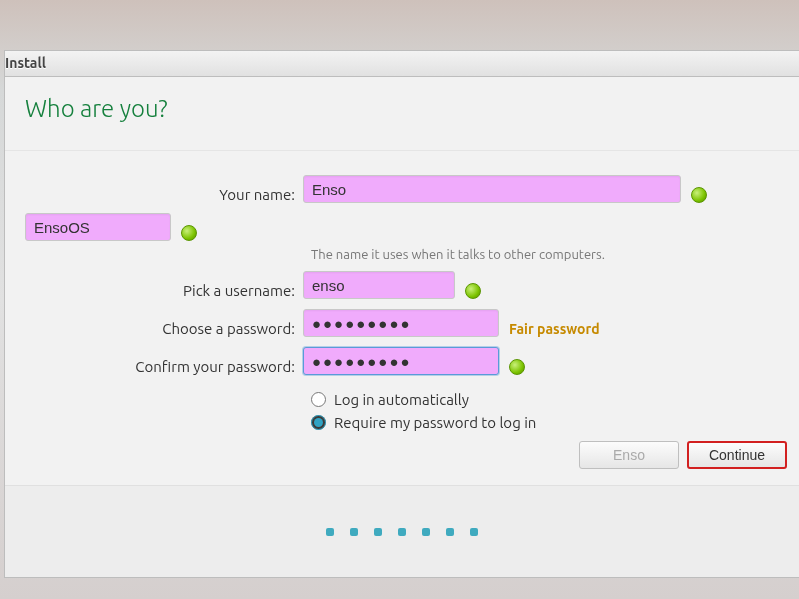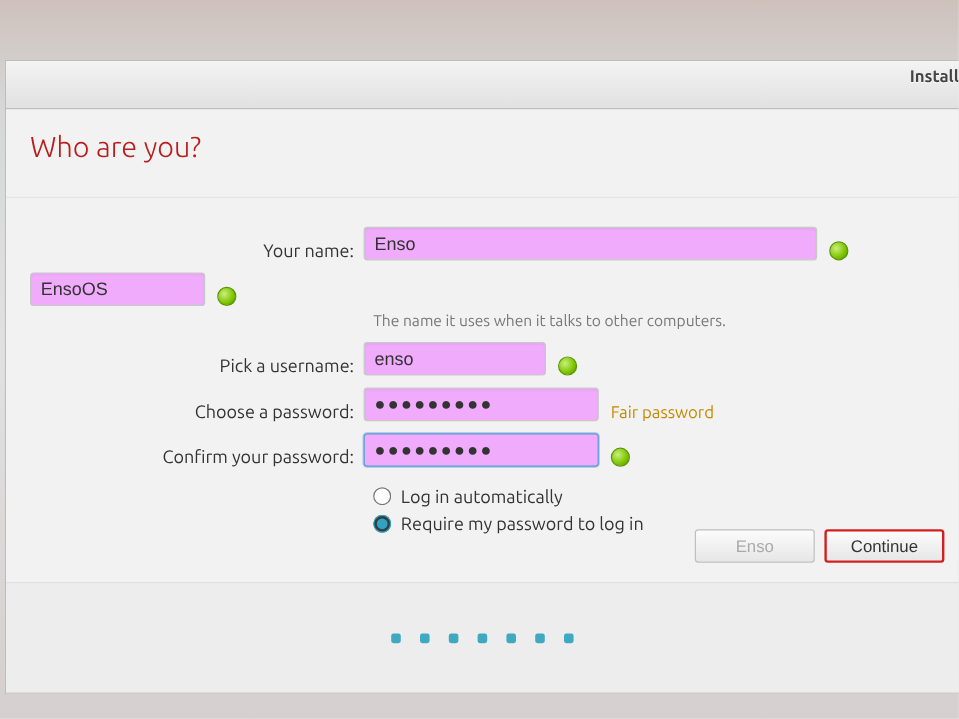--- a/index.html
+++ b/index.html
@@ -18,38 +18,38 @@
     top: 50px;
     left: 4px;
     right: 0;
     bottom: 21px;
     background: #f2f2f2;
     border: 1px solid #bdbdbd;
     border-right: none;
     box-shadow: 0 1px 0 #fff inset;
   }
   .titlebar {
-    height: 40px;
+    height: 26px;
     background: linear-gradient(#f3f3f3, #e1e1e1);
     border-bottom: 1px solid #bdbdbd;
-    text-align: right;
+    text-align: left;
     line-height: 25px;
     font-weight: bold;
     font-size: 14px;
     color: #444;
     text-shadow: 0 1px 0 #fff;
   }
   .header {
     padding: 18px 20px 28px 20px;
     border-bottom: 1px solid #e5e5e5;
   }
   .header h1 {
     font-weight: 300;
     font-size: 24px;
-    color: #b91c1c;
+    color: #15803d;
   }
   .form-area {
     padding: 24px 20px 0 20px;
   }
   .form-row {
     display: flex;
     align-items: flex-end;
     margin-bottom: 10px;
   }
   .form-label {
@@ -88,21 +88,21 @@
   .helper-text {
     margin-left: 286px;
     font-size: 13px;
     color: #777;
     margin-top: -4px;
     margin-bottom: 10px;
   }
   .pw-strength {
     margin-left: 10px;
     color: #c68a00;
-    font-weight: normal;
+    font-weight: bold;
     font-size: 14px;
   }
   .radio-row {
     display: flex;
     align-items: center;
     margin-left: 286px;
     margin-bottom: 6px;
     cursor: pointer;
   }
   .radio-row input {

